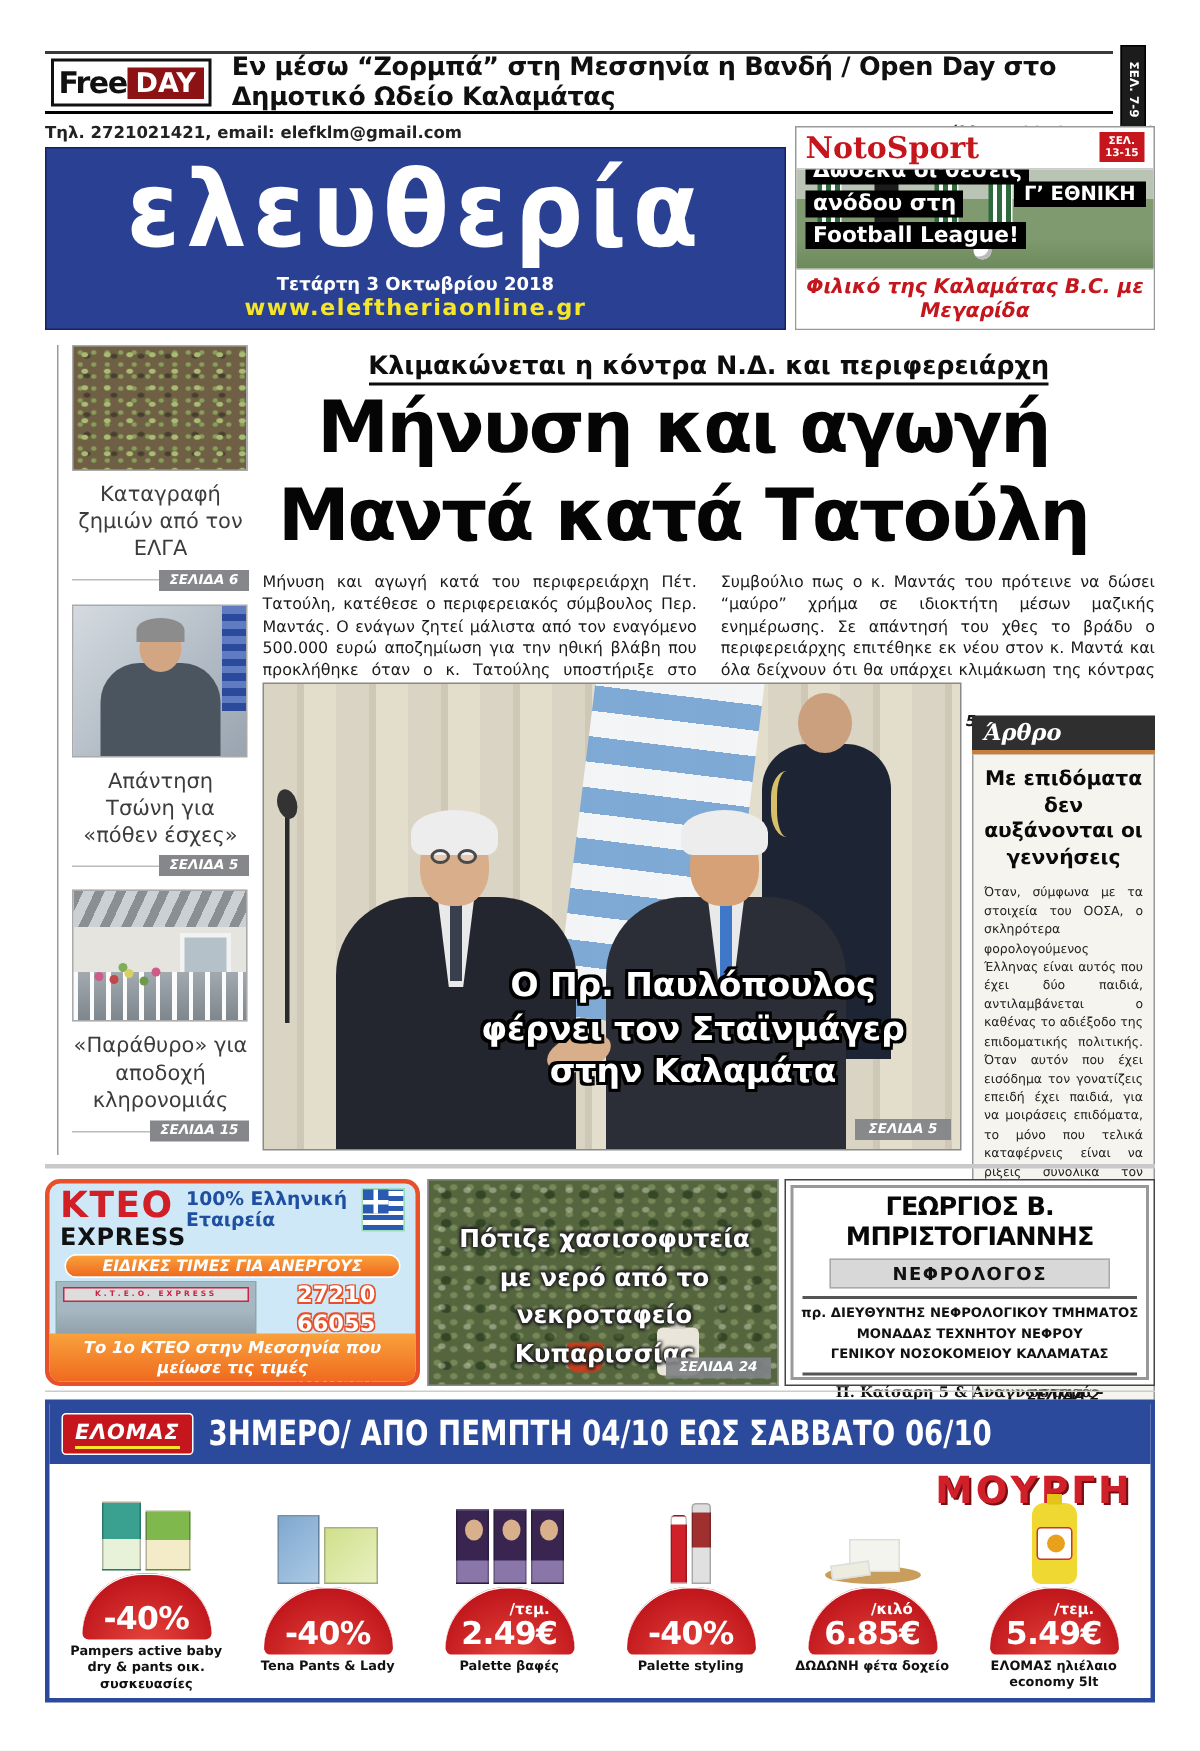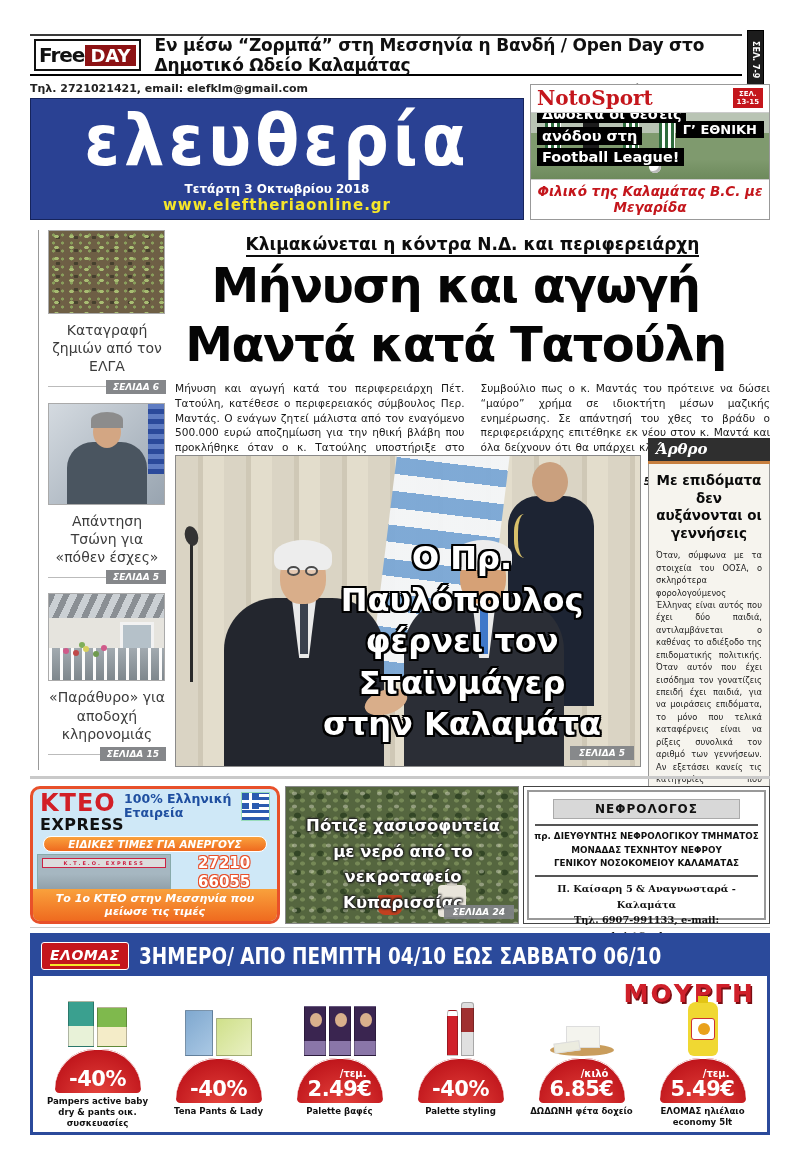--- a/index.html
+++ b/index.html
@@ -114,28 +114,28 @@
   .person .tie { position:absolute; bottom:112px; left:76px; width:8px; height:52px; background:#39404d; }
   .p-right .tie { background:#3f78c9; }
   .person .head { position:absolute; bottom:162px; left:56px; width:46px; height:54px; background:#d9ae8a; border-radius:48% 48% 44% 44%; }
   .p-right .head { background:#d6a176; }
   .person .hair { position:absolute; bottom:196px; left:50px; width:58px; height:30px; background:#ededed; border-radius:50% 50% 8px 8px; }
   .person .eye { position:absolute; bottom:190px; left:63px; width:13px; height:10px; border:2px solid #4a4a4a; border-radius:50%; background:rgba(255,255,255,.35); }
   .person .eye.r { left:81px; }
   .handshake { position:absolute; left:188px; bottom:52px; width:44px; height:24px; background:#d9ae8a; border-radius:50%; transform:rotate(-18deg); }
   .mic { position:absolute; left:14px; bottom:84px; width:3px; height:140px; background:#2a2a2a; }
   .mic::before { content:""; position:absolute; top:-16px; left:-5px; width:13px; height:20px; background:#333; border-radius:50%; transform:rotate(-15deg); }
-  .photo-caption { position:absolute; right:8px; bottom:20px; width:340px; text-align:center;
-    font-size:32px; font-weight:800; color:#fff; line-height:1.3;
+  .photo-caption { position:absolute; right:8px; bottom:36px; width:340px; text-align:center;
+    font-size:22px; font-weight:800; color:#fff; line-height:1.3;
     text-shadow:-2px -2px 0 #000, 2px -2px 0 #000, -2px 2px 0 #000, 2px 2px 0 #000, 0 2px 0 #000, 2px 0 0 #000, 0 -2px 0 #000, -2px 0 0 #000; }
   .photo-badge { position:absolute; right:6px; bottom:6px; background:rgba(128,130,133,.92);
     color:#fff; font-size:9px; font-weight:700; font-style:italic; padding:2px 9px; }
 
   
-  .arthro { position:absolute; left:648px; top:438px; width:122px; }
+  .arthro { position:absolute; left:648px; top:477px; width:122px; }
   .arthro-head { background:#2f2f2f; color:#fff; font-family:"DejaVu Serif", serif; font-style:italic;
     font-weight:700; font-size:15px; padding:2px 8px 3px; border-bottom:3px solid #c77f3f; }
   .arthro-box { border:1px solid #999; border-top:none; background:#f6f4ee; padding:8px 7px 6px; }
   .arthro-title { font-size:13.5px; font-weight:800; text-align:center; line-height:1.3; color:#0a0a0a; margin-bottom:7px; }
   .arthro-body { font-size:8.3px; text-align:justify; line-height:1.5; color:#222; }
   .arthro-foot { margin-top:9px; border-top:1px solid #666; padding-top:3px; text-align:center;
     font-size:9.5px; font-weight:800; font-style:italic; color:#111; }
 
   .divider1 { position:absolute; left:30px; top:776px; width:740px; border-top:3px solid #c9c9c9; }
   .divider2 { position:absolute; left:30px; top:927px; width:740px; border-top:1px solid #ccc; }
@@ -398,20 +398,21 @@
     <div class="bucket"></div>
     <div class="jug"></div>
     <div class="cannabis-caption preline">Πότιζε χασισοφυτεία
 με νερό από το
 νεκροταφείο Κυπαρισσίας</div>
     <div class="photo-badge">ΣΕΛΙΔΑ 24</div>
   </div>
 
   <div class="nephro">
     <div class="nephro-inner">
+      <div class="nephro-name">ΓΕΩΡΓΙΟΣ Β. ΜΠΡΙΣΤΟΓΙΑΝΝΗΣ</div>
       <div class="nephro-spec">ΝΕΦΡΟΛΟΓΟΣ</div>
       <div class="nephro-rule"></div>
       <div class="nephro-dept preline">πρ. ΔΙΕΥΘΥΝΤΗΣ ΝΕΦΡΟΛΟΓΙΚΟΥ ΤΜΗΜΑΤΟΣ
 ΜΟΝΑΔΑΣ ΤΕΧΝΗΤΟΥ ΝΕΦΡΟΥ
 ΓΕΝΙΚΟΥ ΝΟΣΟΚΟΜΕΙΟΥ ΚΑΛΑΜΑΤΑΣ</div>
       <div class="nephro-rule"></div>
       <div class="nephro-addr preline">Π. Καίσαρη 5 &amp; Αναγνωσταρά - Καλαμάτα
 Τηλ. 6907-991133, e-mail: gebrist@yahoo.gr</div>
     </div>
   </div>

